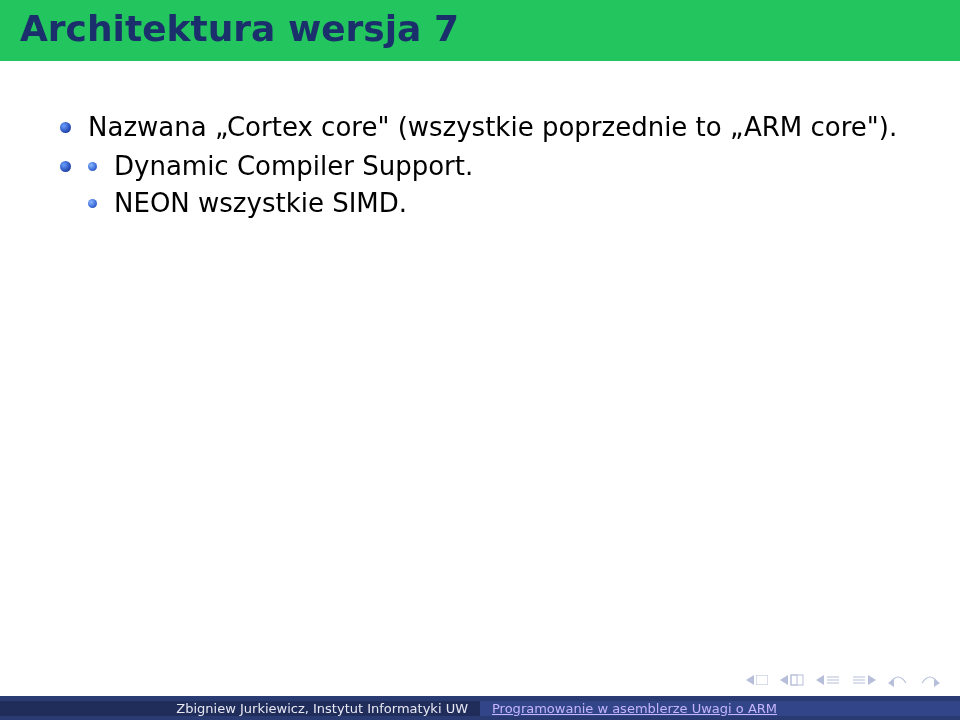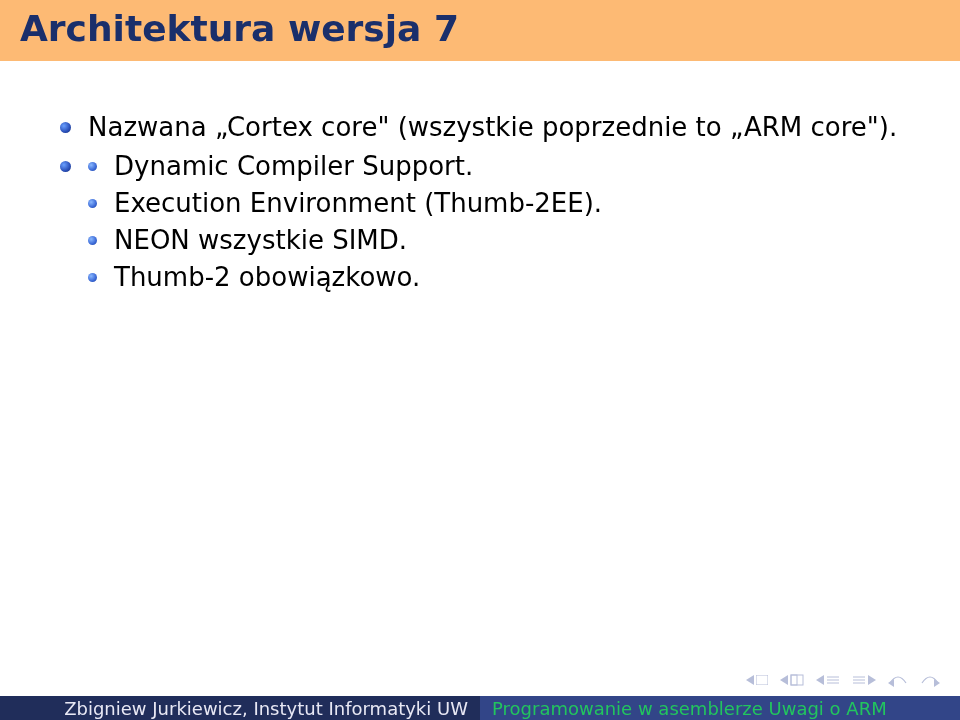--- a/index.html
+++ b/index.html
@@ -16,21 +16,21 @@
     width: 960px;
     height: 720px;
     box-sizing: border-box;
   }
   .title {
     position: absolute;
     left: 0;
     right: 0;
     top: 0;
     padding: 8px 20px 12px 20px;
-    background: #fdba74;
+    background: #22c55e;
     color: #1a2f6b;
     font-size: 36px;
     font-weight: 700;
   }
   .content {
     position: absolute;
     top: 110px;
     left: 60px;
     right: 60px;
     font-size: 26px;
@@ -79,40 +79,42 @@
   }
 
   .footer {
     position: absolute;
     left: 0;
     right: 0;
     bottom: 0;
     height: 24px;
     background: #2a3a73;
     display: flex;
-    font-size: 18px;
+    font-size: 13px;
     color: #e8e8f4;
+    align-items: center;
   }
   .footer .author {
     flex: 0 0 50%;
     background: #202d5a;
     display: flex;
     align-items: center;
     justify-content: flex-end;
     padding-right: 12px;
     box-sizing: border-box;
   }
   .footer .title-short {
     flex: 1 1 auto;
     background: #324588;
-    color: #22c55e;
+    color: #c4b5fd;
     display: flex;
     align-items: center;
     padding-left: 12px;
     box-sizing: border-box;
+    text-decoration: underline;
   }
 
   .navsym {
     position: absolute;
     bottom: 30px;
     right: 20px;
     height: 20px;
     display: flex;
     align-items: center;
     gap: 12px;
@@ -136,23 +138,21 @@
   <div class="title">Architektura wersja 7</div>
 
   <div class="content">
     <ul class="level1">
       <li>
         <span>Nazwana „Cortex core" (wszystkie poprzednie to „ARM core").</span>
       </li>
       <li>
         <ul class="level2">
           <li><span>Dynamic Compiler Support.</span></li>
-          <li><span>Execution Environment (Thumb-2EE).</span></li>
           <li><span>NEON wszystkie SIMD.</span></li>
-          <li><span>Thumb-2 obowiązkowo.</span></li>
         </ul>
       </li>
     </ul>
   </div>
 
   <div class="navsym">
     <span class="grp">
       <svg width="8" height="10">
           <polygon class="tri" points="8,0 0,5 8,10"></polygon>
         </svg>

